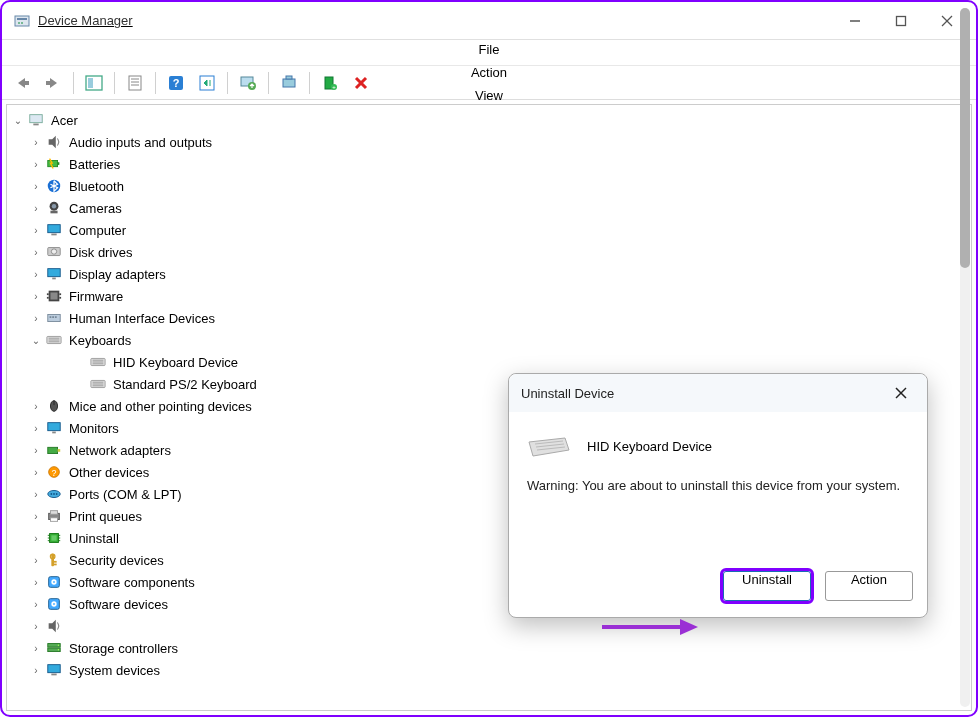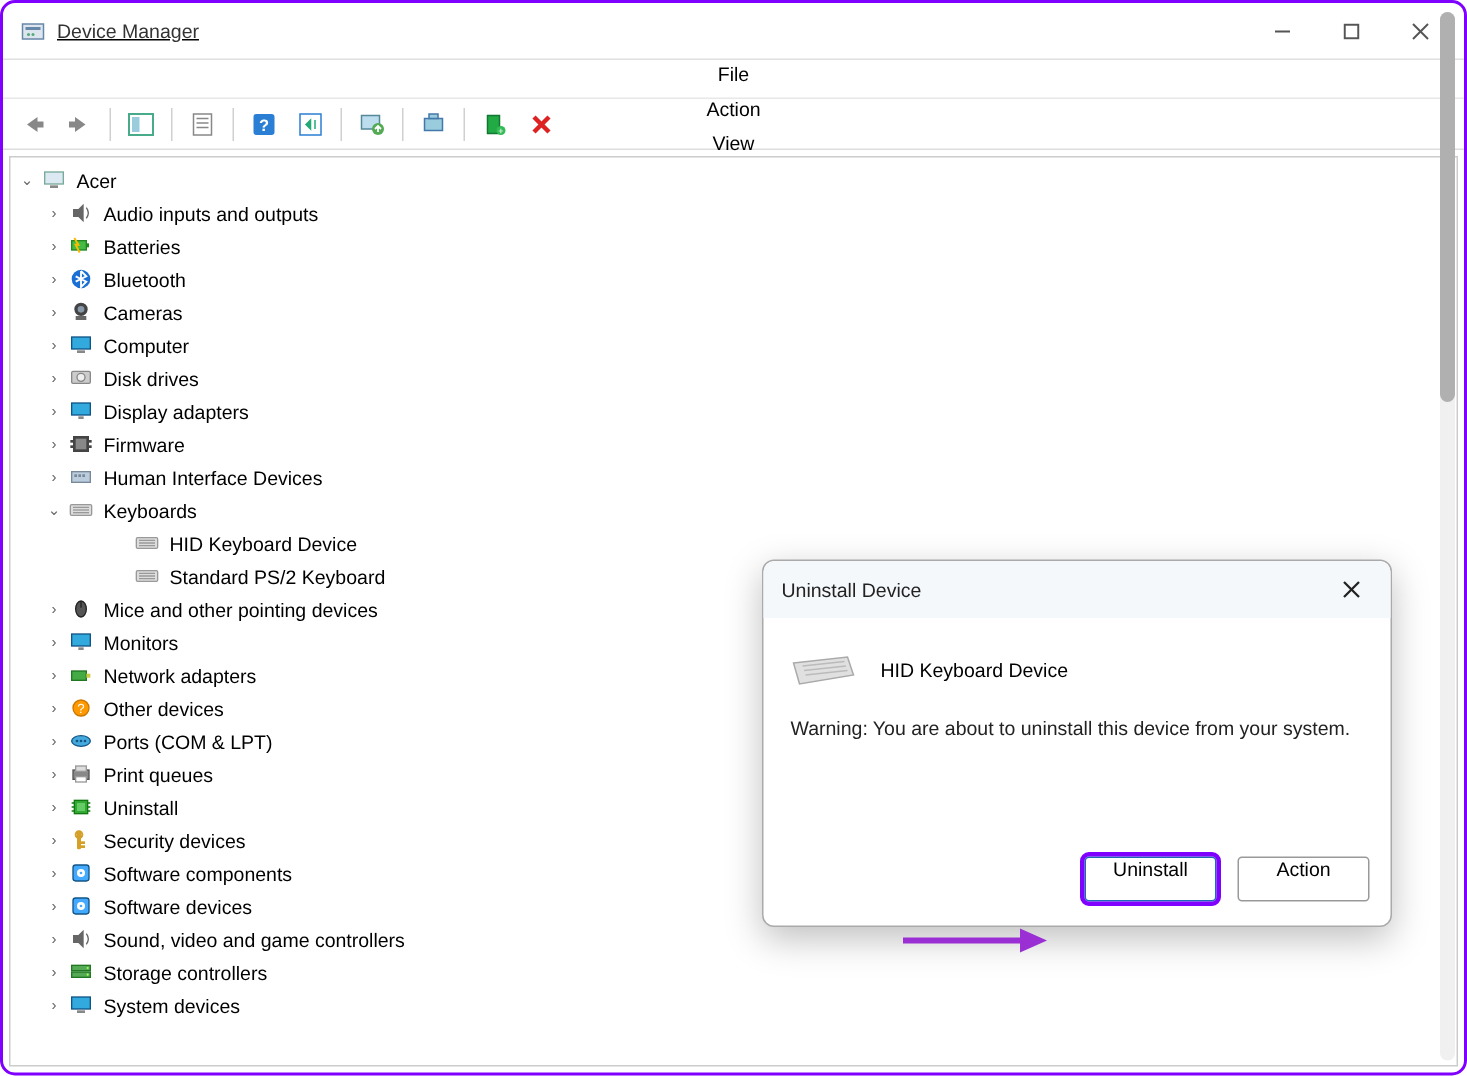--- a/index.html
+++ b/index.html
@@ -543,21 +543,20 @@
           <span class="node-label">Software devices</span>
         </div>
         <div class="node indent-1">
           <span class="expander">›</span>
           <span class="node-icon">
             <svg width="16" height="16" viewBox="0 0 18 18">
               <path d="M3 6 L7 6 L11 2 L11 16 L7 12 L3 12 Z" fill="#666"></path>
               <path d="M13 5 Q16 9 13 13" fill="none" stroke="#666"></path>
             </svg>
           </span>
-          <span class="node-label">Sound, video and game controllers</span>
         </div>
         <div class="node indent-1">
           <span class="expander">›</span>
           <span class="node-icon">
             <svg width="16" height="16" viewBox="0 0 18 18">
               <rect x="2" y="4" width="14" height="4" fill="#5a5" stroke="#272"></rect>
               <rect x="2" y="9" width="14" height="4" fill="#5a5" stroke="#272"></rect>
               <circle cx="14" cy="6" r="0.8" fill="#af5"></circle>
               <circle cx="14" cy="11" r="0.8" fill="#af5"></circle>
             </svg>

